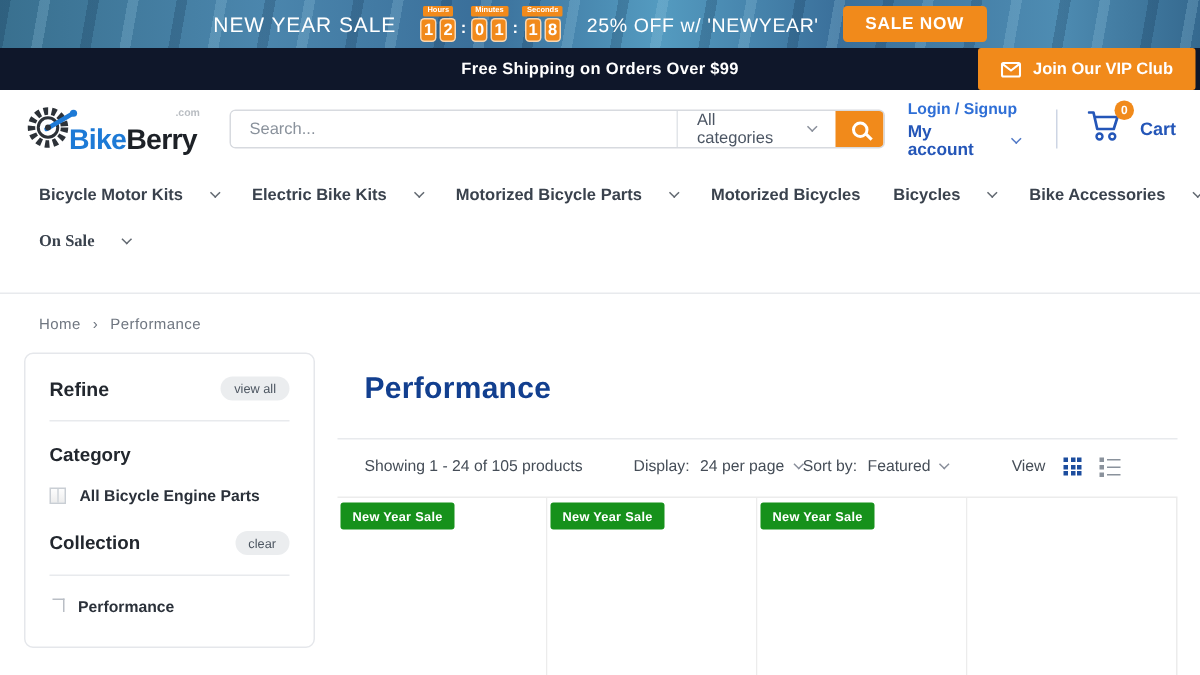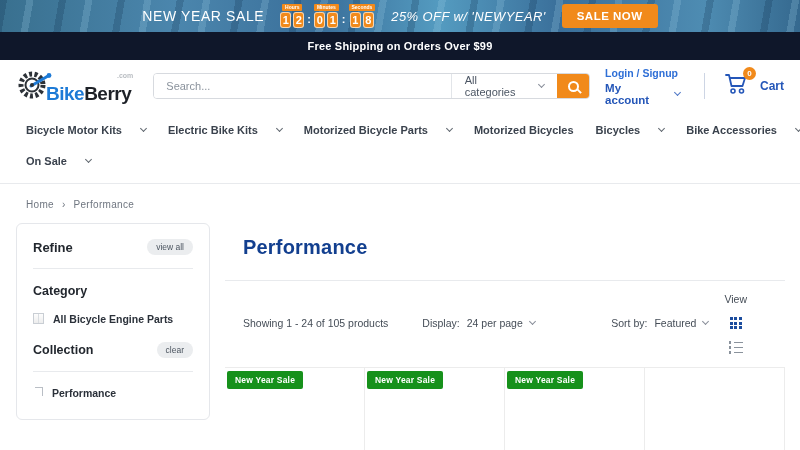--- a/index.html
+++ b/index.html
@@ -6,21 +6,21 @@
   html,body { width:800px; height:450px; overflow:hidden; background:#fff;
     font-family:"Liberation Sans", sans-serif; }
 
   
   .sale-bar { height:32px; display:flex; align-items:center; justify-content:center; gap:16px;
     background-color:#4580a9;
     background-image:
       repeating-linear-gradient(100deg, rgba(10,40,70,.22) 0 7px, rgba(0,0,0,0) 7px 26px, rgba(150,200,225,.25) 26px 33px, rgba(0,0,0,0) 33px 58px),
       linear-gradient(90deg, #39708f 0%, #4b86ad 22%, #3a6f9a 40%, #549bc0 55%, #3a6f9a 70%, #4e8cb2 88%, #35698f 100%); }
   .sale-title { color:#fff; font-size:14px; letter-spacing:.6px; }
-  .offer-text { color:#fff; font-size:13px; letter-spacing:.4px;font-style:italic; }
+  .offer-text { color:#fff; font-size:13px; letter-spacing:.4px; }
   .countdown { display:flex; align-items:flex-end; gap:3px; }
   .cd-unit { display:flex; flex-direction:column; align-items:center; }
   .cd-label { font-size:5px; line-height:7px; background:#f18a1b; color:#fff; font-weight:bold;
     padding:0 3px; border-radius:1px; margin-bottom:1px; }
   .cd-digits { display:flex; gap:2px; }
   .cd-digit { width:11px; height:16px; background:#f18a1b; border:1px solid rgba(255,255,255,.65);
     color:#fff; font-weight:bold; font-size:11px; line-height:14px; text-align:center; border-radius:3px; }
   .colon { color:#fff; font-weight:bold; font-size:11px; line-height:16px; padding-bottom:1px; }
   .shop-now { background:#f18a1b; color:#fff; font-size:11.5px; font-weight:bold; letter-spacing:.5px;
     padding:6px 15px; border:none; border-radius:3px; cursor:pointer; }
@@ -56,21 +56,21 @@
   .cart { display:flex; align-items:center; gap:11px; cursor:pointer; }
   .cart-icon-wrap { position:relative; }
   .cart-badge { position:absolute; top:-6px; right:-7px; background:#f18a1b; color:#fff; width:13px; height:13px;
     border-radius:50%; font-size:8px; font-weight:bold; display:flex; align-items:center; justify-content:center; }
   .cart-label { color:#2456b8; font-weight:bold; font-size:12px; }
 
   
   .nav { padding:12px 26px 0; border-bottom:1px solid #e8eaed; }
   .nav-row { display:flex; gap:22px; }
   .nav-row1 { margin-bottom:19px; }
-  .nav-row2 { margin-bottom:16px; }
+  .nav-row2 { margin-bottom:28px;font-family:Liberation Serif, serif; }
   .nav-item { display:flex; align-items:center; gap:19px; color:#3a424d; font-size:11px; font-weight:bold;
     text-decoration:none; cursor:pointer; white-space:nowrap; }
   .chev { width:5px; height:5px; border-right:1.5px solid currentColor; border-bottom:1.5px solid currentColor;
     transform:rotate(45deg); margin-top:-3px; opacity:.8; display:inline-block; }
   .chev-gray { color:#6b7280; }
 
   
   .breadcrumb { padding:15px 26px 9px; font-size:10px; color:#6f7680; display:flex; gap:8px; align-items:center; letter-spacing:.3px; }
   .crumb { cursor:pointer; }
 
@@ -91,21 +91,21 @@
   .thumb-sm { width:8px; height:9px; border-top:1.5px solid #b9bec5; border-right:1.5px solid #b9bec5; flex:none; margin-left:2px; }
   .collection-row { margin-top:17px; }
 
   .main { flex:1; min-width:0; }
   .main-title { color:#123f8f; font-size:20px; font-weight:bold; letter-spacing:.2px; margin:13px 0 21px 18px; }
   .toolbar { border-top:1px solid #e8eaed; display:flex; align-items:center;
     padding:12px 38px 13px 18px; font-size:10.5px; color:#454d57; }
   .tb-group { display:flex; align-items:center; gap:7px; white-space:nowrap; }
   .tb-display { margin-left:34px; cursor:pointer; }
   .tb-sort { margin-left:auto; cursor:pointer; }
-  .tb-view { margin-left:16px; gap:12px;flex-direction:column; }
+  .tb-view { margin-left:42px; gap:12px; }
   .grid-icon { display:grid; grid-template-columns:repeat(3,3px); grid-auto-rows:3px; gap:1.5px; cursor:pointer; }
   .grid-icon i { background:#1c4d9e; }
   .list-icon { display:flex; flex-direction:column; gap:2.5px; cursor:pointer; }
   .list-icon i { display:flex; gap:2.5px; align-items:center; }
   .list-icon i::before { content:""; width:2.5px; height:2.5px; background:#8a929c; }
   .list-icon i::after { content:""; width:9px; height:1.5px; background:#8a929c; }
 
   .products { display:grid; grid-template-columns:repeat(4,1fr); border-top:1px solid #ececec; }
   .product-card { position:relative; border-right:1px solid #ececec; height:220px; background:#fff; cursor:pointer; }
   .badge { position:absolute; top:3px; left:2px; background:#16911b; color:#fff; font-size:8.5px;
@@ -140,20 +140,27 @@
         <span class="cd-digit">8</span>
       </span>
     </div>
   </div>
   <span class="offer-text">25% OFF w/ 'NEWYEAR'</span>
   <button class="shop-now">SALE NOW</button>
 </div>
 
 <div class="navy-bar">
   <span class="free-ship">Free Shipping on Orders Over $99</span>
+  <button class="vip-btn">
+    <svg width="14" height="11" viewBox="0 0 14 11">
+      <rect x="1" y="1" width="12" height="9" rx="1" fill="none" stroke="#fff" stroke-width="1.4"></rect>
+      <path d="M1.5 1.8 L7 6 L12.5 1.8" fill="none" stroke="#fff" stroke-width="1.4"></path>
+    </svg>
+    <span>Join Our VIP Club</span>
+  </button>
 </div>
 
 <div class="header">
   <div class="logo">
     <svg width="40" height="34" viewBox="0 0 40 34">
       <circle cx="16" cy="16" r="11" fill="none" stroke="#2d3238" stroke-width="5" stroke-dasharray="3 2.4"></circle>
       <circle cx="16" cy="16" r="6.5" fill="#fff" stroke="#2d3238" stroke-width="2"></circle>
       <line x1="15" y1="17" x2="32" y2="7" stroke="#1d7ad6" stroke-width="3" stroke-linecap="round"></line>
       <circle cx="33" cy="6.5" r="2.4" fill="#1d7ad6"></circle>
       <circle cx="16" cy="16" r="2" fill="#2d3238"></circle>

